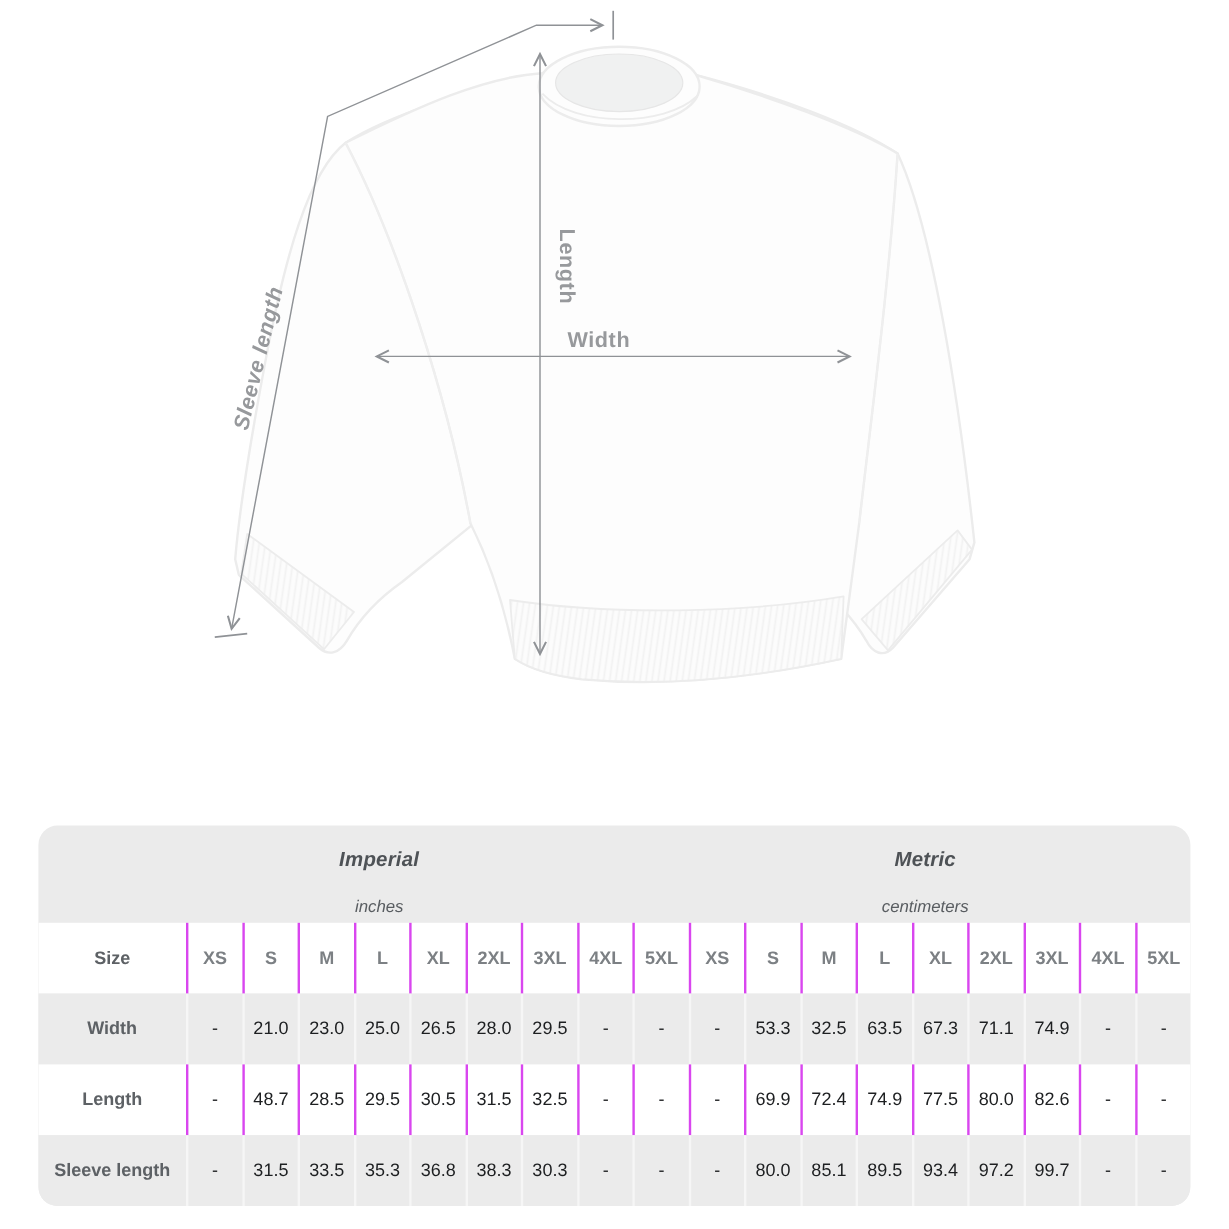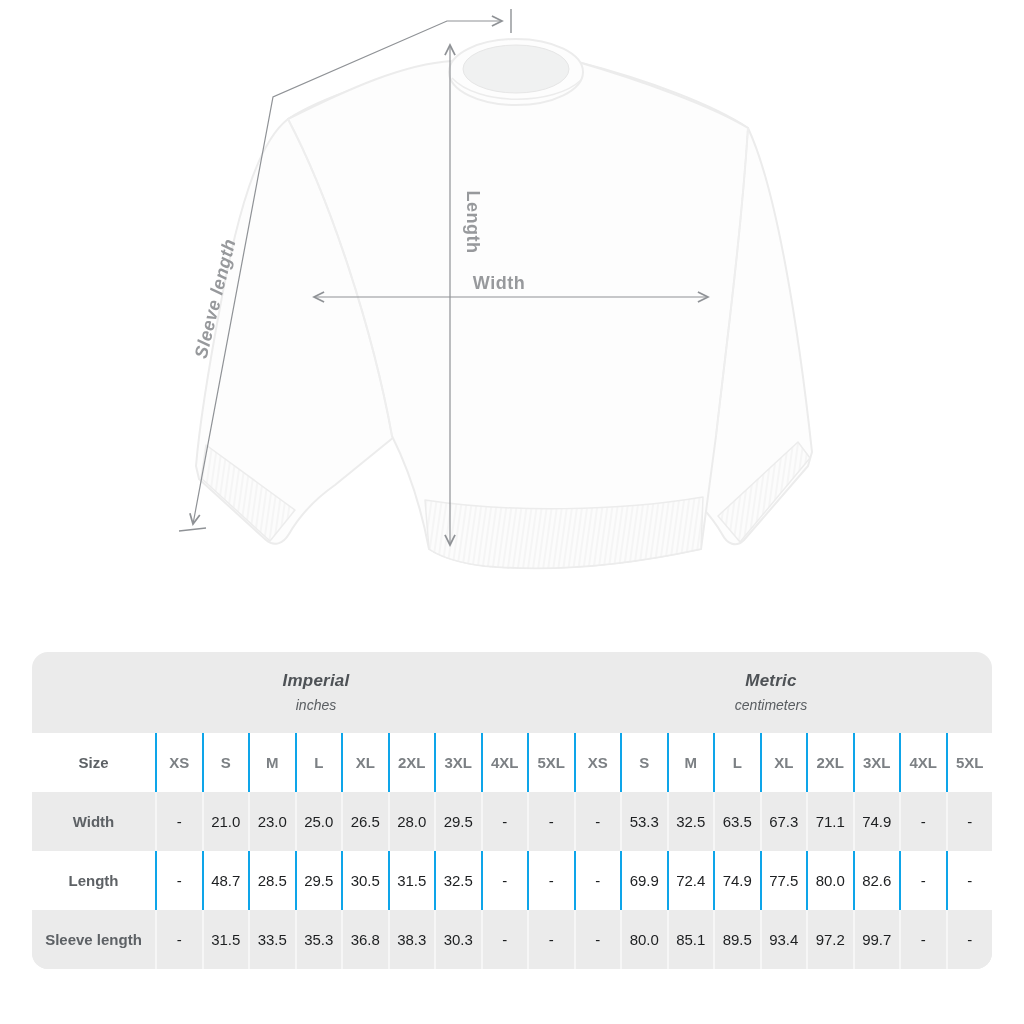--- a/index.html
+++ b/index.html
@@ -7,33 +7,33 @@
        font-family:"Liberation Sans",sans-serif;}
   .page{position:absolute;inset:0;background:#ffffff;}
 
   svg.diagram{position:absolute;left:0;top:0;display:block;}
 
   .title{position:absolute;top:599px;left:0;width:1024px;text-align:center;
          font-size:25px;line-height:26px;font-weight:700;color:#37393c;letter-spacing:.2px;}
   .subtitle{position:absolute;top:636px;left:0;width:1024px;text-align:center;
          font-size:15px;line-height:17px;font-style:italic;color:#707478;}
 
-  .size-table{position:absolute;left:32px;top:652px;width:960px;height:317px;
+  .size-table{position:absolute;left:32px;top:688px;width:960px;height:317px;
          background:#ebebeb;border-radius:16px;overflow:hidden;}
   .units{position:relative;height:81px;}
   .unit{position:absolute;top:19px;transform:translateX(-50%);text-align:center;}
   .unit .u-label{font-size:17px;font-weight:700;font-style:italic;color:#4e5256;letter-spacing:.2px;}
-  .unit .u-sub{font-size:14px;font-style:italic;color:#595d61;margin-top:6px;}
+  .unit .u-sub{font-size:14px;font-style:italic;color:#595d61;margin-top:20px;}
   .unit.imperial{left:284px;}
   .unit.metric{left:739px;}
 
   .t-row{display:grid;grid-template-columns:123px repeat(18,1fr);height:59px;}
   .t-row.light{background:#ffffff;}
   .t-row.dark{background:#ebebeb;}
-  .t-row.light .cell + .cell{border-left:2px solid #0ea5e9;}
+  .t-row.light .cell + .cell{border-left:2px solid #d946ef;}
   .t-row.dark  .cell + .cell{border-left:2px solid #f6f6f6;}
   .cell{display:flex;align-items:center;justify-content:center;
         font-size:15px;color:#1d1f21;}
   .cell.rlabel{font-weight:700;color:#5d6165;}
   .cell.chead{font-weight:700;color:#7c8084;}
 </style>
 </head>
 <body>
 
 <div class="page">

